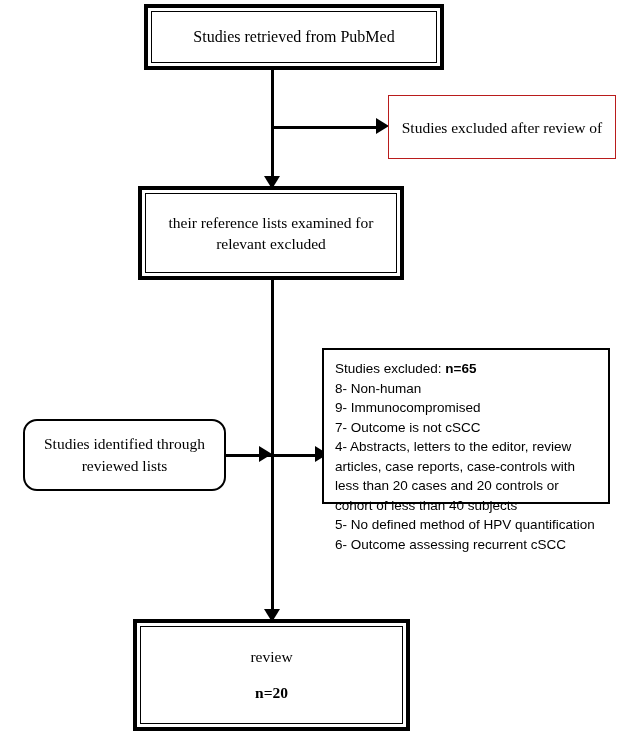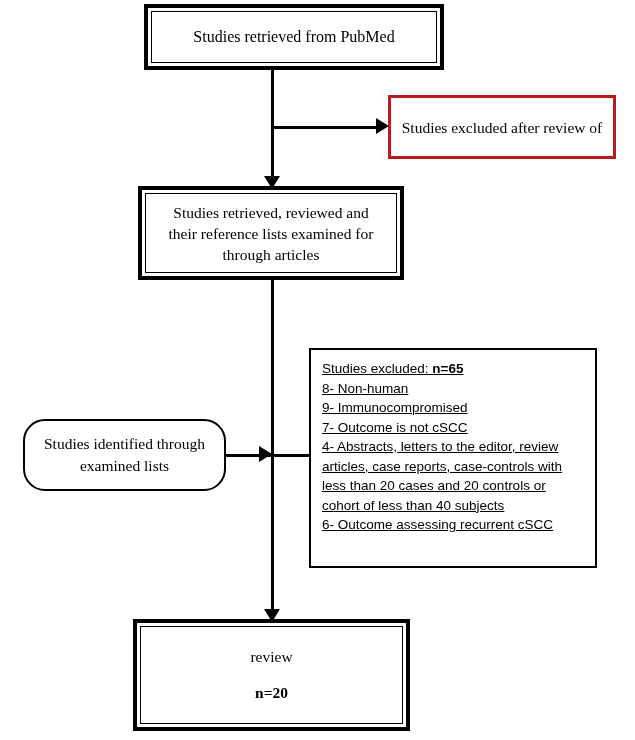--- a/index.html
+++ b/index.html
@@ -48,27 +48,27 @@
     height: 100%;
     box-sizing: border-box;
     display: flex;
     align-items: center;
     justify-content: center;
     background: #ffffff;
   }
 
   
   .node.single {
-    border: 3px solid #b91c1c;
+    border: 1px solid #b91c1c;
   }
 
   
   .node.rounded {
     border: 2px solid #000000;
-    border-radius: 22px;
+    border-radius: 14px;
   }
 
   .line-1 { display: block; }
   .bold { font-weight: bold; }
   .spacer { display: block; height: 14px; }
 
   
   .listbox {
     position: absolute;
     box-sizing: border-box;
@@ -143,45 +143,45 @@
 
   <div class="node single" style="left:388px; top:95px; width:228px; height:64px; font-size:15.5px; line-height:21px;">
     <div class="inner">
       <span class="line-1">Studies excluded after review of</span>
     </div>
   </div>
 
   <div class="node double" style="left:138px; top:186px; width:266px; height:94px; font-size:15.5px; line-height:21px;">
     <div class="frame">
       <div class="inner">
-        <span class="line-1">Studies retrieved, reviewed and</span>
         <span class="line-1">their reference lists examined for</span>
-        <span class="line-1">through articles</span>
+        <span class="line-1">relevant excluded</span>
       </div>
     </div>
   </div>
 
   <div class="node rounded" style="left:23px; top:419px; width:203px; height:72px; font-size:15.5px; line-height:22px;">
     <div class="inner">
       <span class="line-1">Studies identified through</span>
-      <span class="line-1">examined lists</span>
+      <span class="line-1">reviewed lists</span>
     </div>
   </div>
 
-  <div class="listbox" style="left:309px; top:348px; width:288px; height:220px;text-decoration:underline;">
+  <div class="listbox" style="left:322px; top:348px; width:288px; height:156px;">
     <div class="row">
       <span>Studies excluded: </span><span class="bold">n=65</span>
     </div>
     <div class="row">8- Non-human</div>
     <div class="row">9- Immunocompromised</div>
     <div class="row">7- Outcome is not cSCC</div>
     <div class="row">4- Abstracts, letters to the editor, review</div>
     <div class="row">articles, case reports, case-controls with</div>
     <div class="row">less than 20 cases and 20 controls or</div>
     <div class="row">cohort of less than 40 subjects</div>
+    <div class="row">5- No defined method of HPV quantification</div>
     <div class="row">6- Outcome assessing recurrent cSCC</div>
   </div>
 
   <div class="node double" style="left:133px; top:619px; width:277px; height:112px; font-size:15.5px; line-height:22px;">
     <div class="frame">
       <div class="inner">
         <span class="line-1">review</span>
         <span class="spacer"></span>
         <span class="line-1 bold">n=20</span>
       </div>

